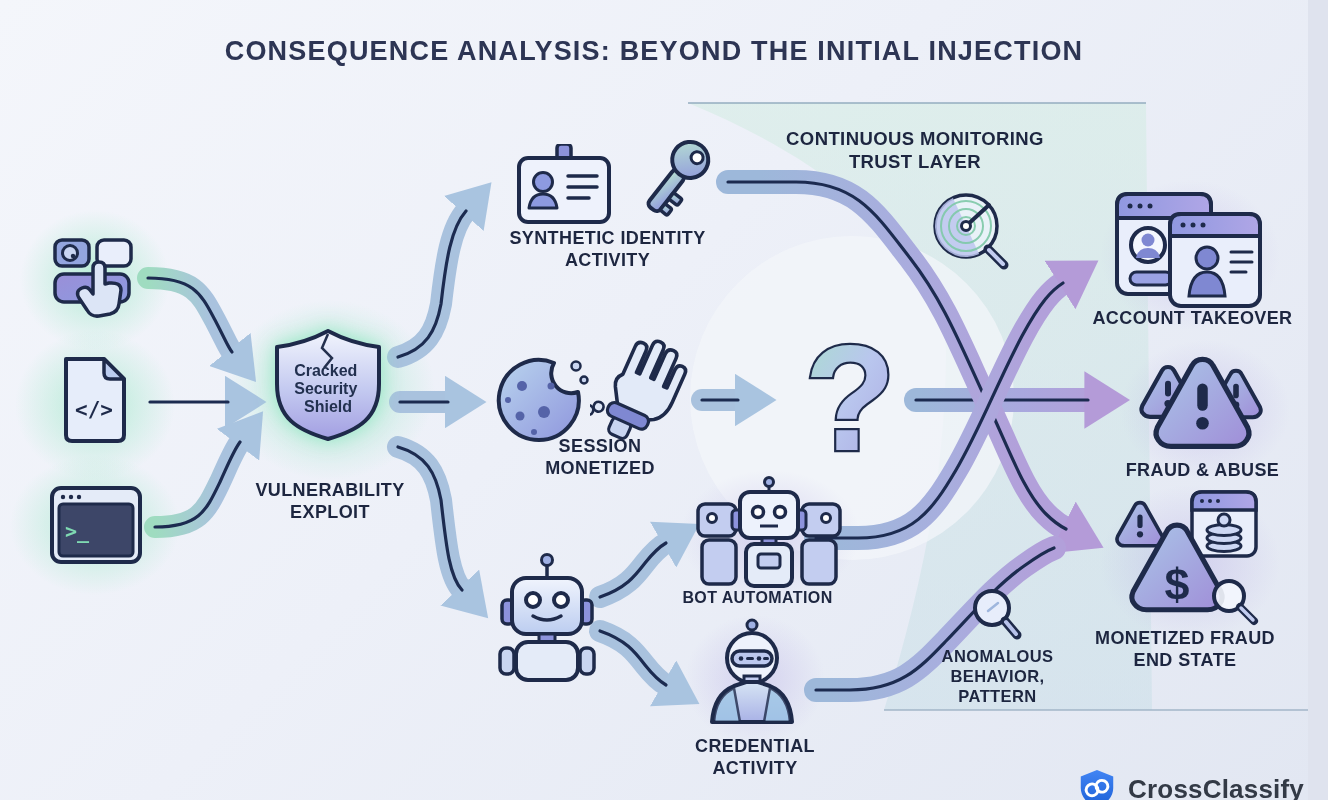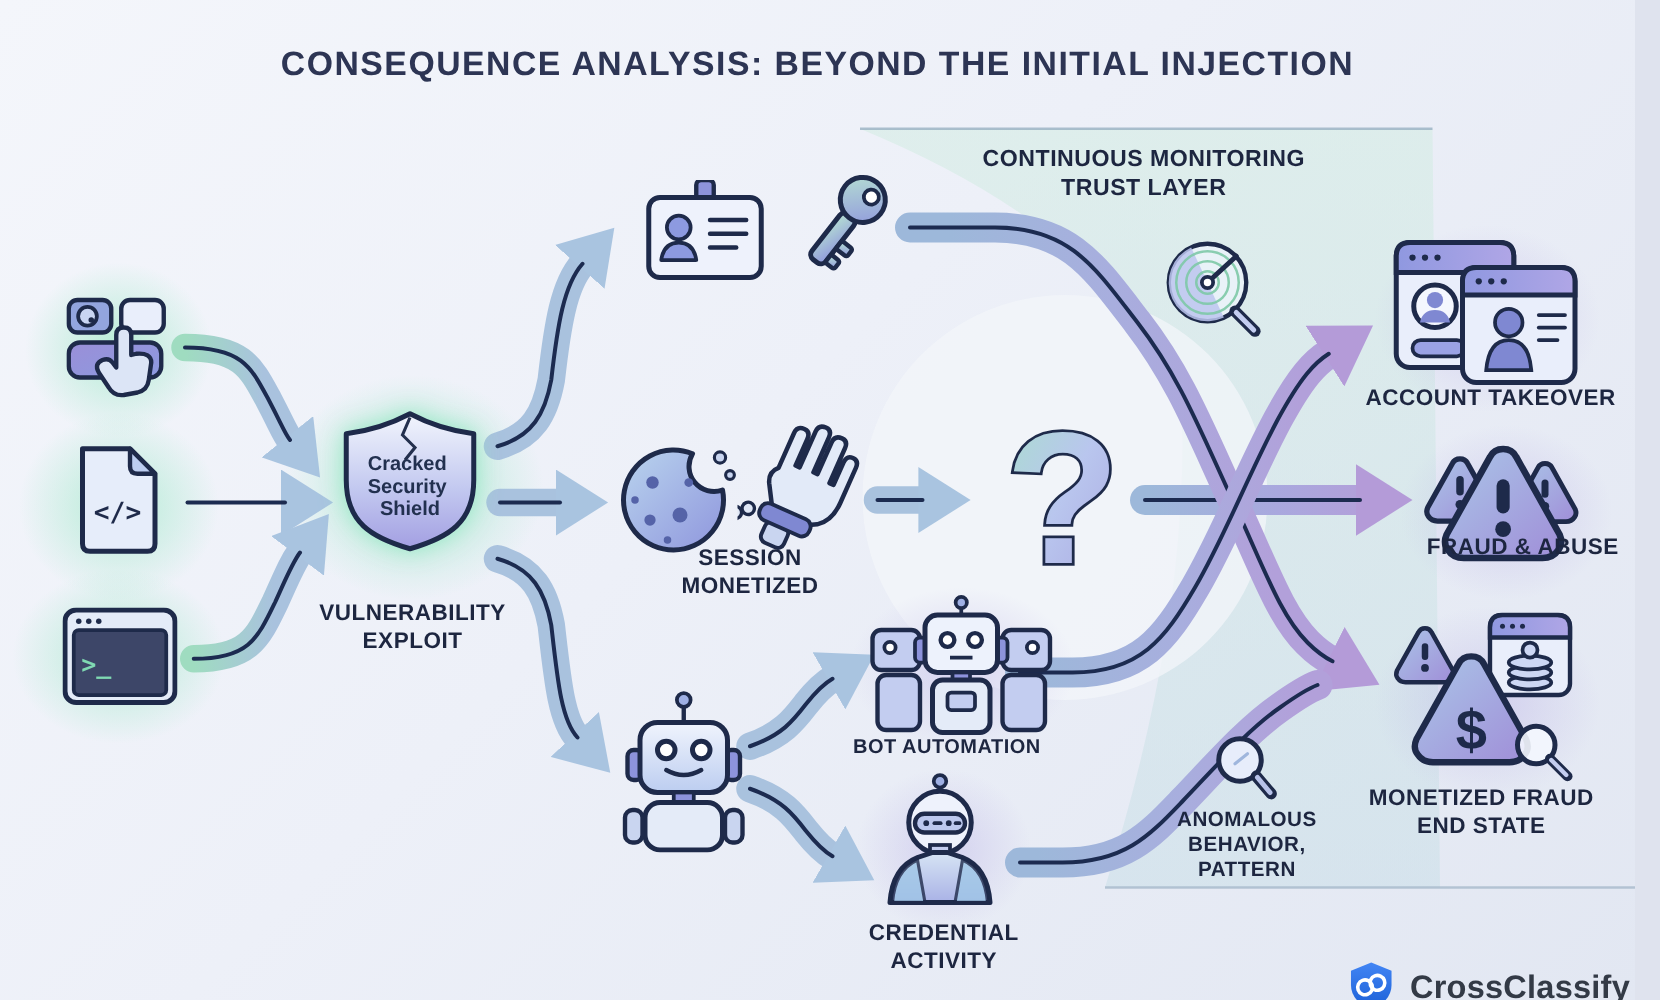--- a/index.html
+++ b/index.html
@@ -197,20 +197,24 @@
         </defs>
       <g transform="rotate(38 45 50)">
         <rect x="38" y="38" width="14" height="46" rx="5" fill="url(#kg)" stroke="#1e2a4a" stroke-width="4"></rect>
         <rect x="52" y="58" width="11" height="8" rx="2" fill="url(#kg)" stroke="#1e2a4a" stroke-width="3.5"></rect>
         <rect x="52" y="72" width="9" height="8" rx="2" fill="url(#kg)" stroke="#1e2a4a" stroke-width="3.5"></rect>
         <circle cx="45" cy="22" r="18" fill="url(#kg)" stroke="#1e2a4a" stroke-width="4"></circle>
         <circle cx="49" cy="16" r="6" fill="#ffffff" stroke="#1e2a4a" stroke-width="3"></circle>
       </g>
     </svg>
   </div>
+  <div class="lbl" style="left:495px;top:228px;width:225px;">
+    <span>SYNTHETIC IDENTITY</span><br>
+    <span>ACTIVITY</span>
+  </div>
 
   <div class="node" style="left:494px;top:348px;">
     <svg width="95" height="100" viewBox="0 0 95 100">
       <defs>
           <linearGradient id="cg" x1="0" y1="0" x2="1" y2="1">
         <stop offset="0" stop-color="#b9d4ee"></stop>
             <stop offset="1" stop-color="#8f96dd"></stop>
           </linearGradient>
         </defs>
       <path d="M60,15 A40,40 0 1 0 84,44 A20,20 0 0 1 60,15 Z" fill="url(#cg)" stroke="#1e2a4a" stroke-width="4" stroke-linejoin="round"></path>
@@ -326,21 +330,21 @@
           <linearGradient id="qg" x1="0" y1="0" x2="1" y2="1">
         <stop offset="0" stop-color="#a8e0cc"></stop>
             <stop offset="0.5" stop-color="#b9c6ee"></stop>
             <stop offset="1" stop-color="#a9a6e0"></stop>
           </linearGradient>
         </defs>
       <text x="65" y="132" text-anchor="middle" font-size="150" font-weight="bold" fill="url(#qg)" stroke="#1e2a4a" stroke-width="4.5" paint-order="stroke">?</text>
     </svg>
   </div>
 
-  <div class="lbl" style="left:760px;top:116px;width:310px;font-size:18.5px;">
+  <div class="lbl" style="left:760px;top:128px;width:310px;font-size:18.5px;">
     <span>CONTINUOUS MONITORING</span><br>
     <span>TRUST LAYER</span>
   </div>
   <div class="node" style="left:926px;top:188px;">
     <svg width="92" height="92" viewBox="0 0 92 92">
       <circle cx="40" cy="38" r="31" fill="#e9f2f8" stroke="#1e2a4a" stroke-width="3.5"></circle>
       <path d="M40,7 A31,31 0 0 0 40,69 Z" fill="#bcc6ee" opacity="0.85" transform="rotate(-25 40 38)"></path>
       <g fill="none" stroke="#7fc9a8" stroke-width="2" opacity="0.9">
         <circle cx="40" cy="38" r="9"></circle>
           <circle cx="40" cy="38" r="17"></circle>
@@ -419,21 +423,21 @@
         <rect x="45" y="28" width="10" height="26" rx="5" fill="#1e2a4a"></rect>
           <circle cx="50" cy="66" r="6" fill="#1e2a4a"></circle>
       </g>
       <g transform="translate(14,6) scale(1.05)">
         <path d="M50,5 Q57,5 60,11 L93,70 Q96,77 92,82 Q88,88 80,88 H20 Q12,88 8,82 Q4,77 7,70 L40,11 Q43,5 50,5 Z" fill="url(#wg)" stroke="#1e2a4a" stroke-width="5"></path>
         <rect x="45" y="28" width="10" height="26" rx="5" fill="#1e2a4a"></rect>
           <circle cx="50" cy="66" r="6" fill="#1e2a4a"></circle>
       </g>
     </svg>
   </div>
-  <div class="lbl" style="left:1110px;top:427px;width:185px;text-align:right;">
+  <div class="lbl" style="left:1110px;top:460px;width:185px;">
     <span>FRAUD &amp; ABUSE</span>
   </div>
 
   <div class="node" style="left:1112px;top:490px;">
     <svg width="152" height="136" viewBox="0 0 152 136">
       <g transform="translate(2,10) scale(0.52)">
         <path d="M50,5 Q57,5 60,11 L93,70 Q96,77 92,82 Q88,88 80,88 H20 Q12,88 8,82 Q4,77 7,70 L40,11 Q43,5 50,5 Z" fill="url(#wg)" stroke="#1e2a4a" stroke-width="7"></path>
         <rect x="45" y="28" width="10" height="26" rx="5" fill="#1e2a4a"></rect>
           <circle cx="50" cy="66" r="6" fill="#1e2a4a"></circle>
       </g>

